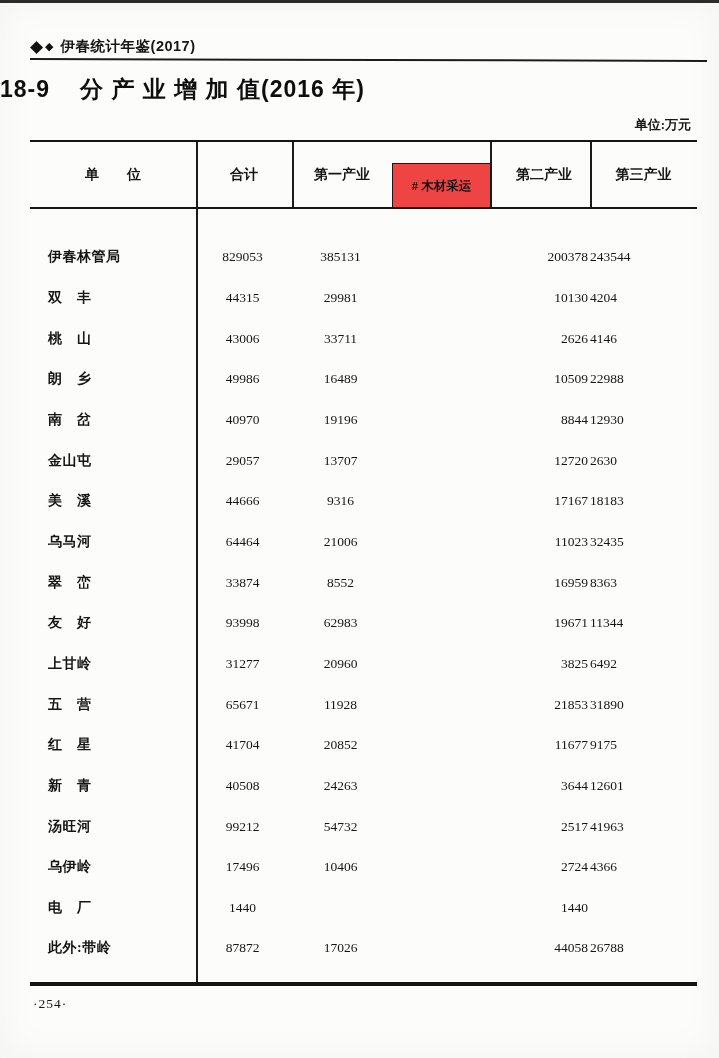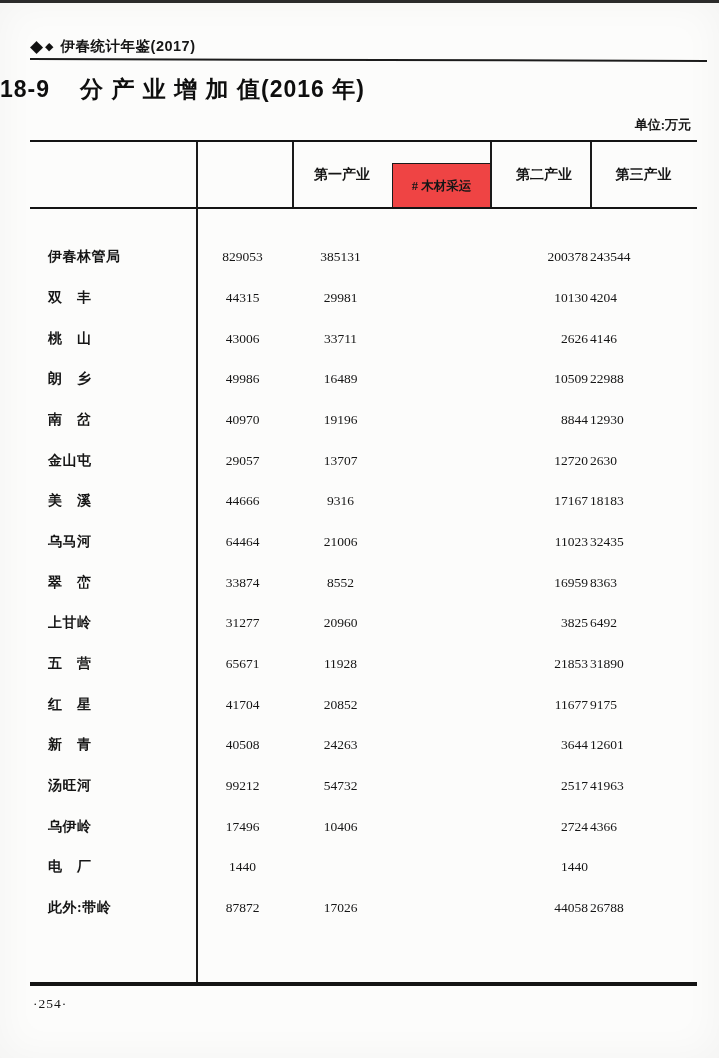--- a/index.html
+++ b/index.html
@@ -122,20 +122,22 @@
 
   <h1 class="table-title">
     <span class="t-num">18-9</span>
     <span class="t-text">分 产 业 增 加 值(2016 年)</span>
   </h1>
 
   <div class="unit-note">单位:万元</div>
 
   <div class="table">
     <div class="thead">
+      <div class="th th-unit">单　　位</div>
+      <div class="th th-total">合计</div>
       <div class="th th-primary">第一产业</div>
       <div class="th th-secondary">第二产业</div>
       <div class="th th-tertiary">第三产业</div>
       <div class="th th-timber"># 木材采运</div>
       <div class="vline vline-total"></div>
       <div class="vline vline-secondary"></div>
       <div class="vline vline-tertiary"></div>
     </div>
 
     <div class="tbody" id="tbody">
@@ -214,20 +216,28 @@
 
   <div class="tr">
     <div class="td td-label">翠　峦</div>
     <div class="td td-total">33874</div>
     <div class="td td-primary">8552</div>
     <div class="td td-timber"></div>
     <div class="td td-secondary">16959</div>
     <div class="td td-tertiary">8363</div>
   </div>
 
+  <div class="tr">
+    <div class="td td-label">友　好</div>
+    <div class="td td-total">93998</div>
+    <div class="td td-primary">62983</div>
+    <div class="td td-timber"></div>
+    <div class="td td-secondary">19671</div>
+    <div class="td td-tertiary">11344</div>
+  </div>
 
   <div class="tr">
     <div class="td td-label">上甘岭</div>
     <div class="td td-total">31277</div>
     <div class="td td-primary">20960</div>
     <div class="td td-timber"></div>
     <div class="td td-secondary">3825</div>
     <div class="td td-tertiary">6492</div>
   </div>
 

